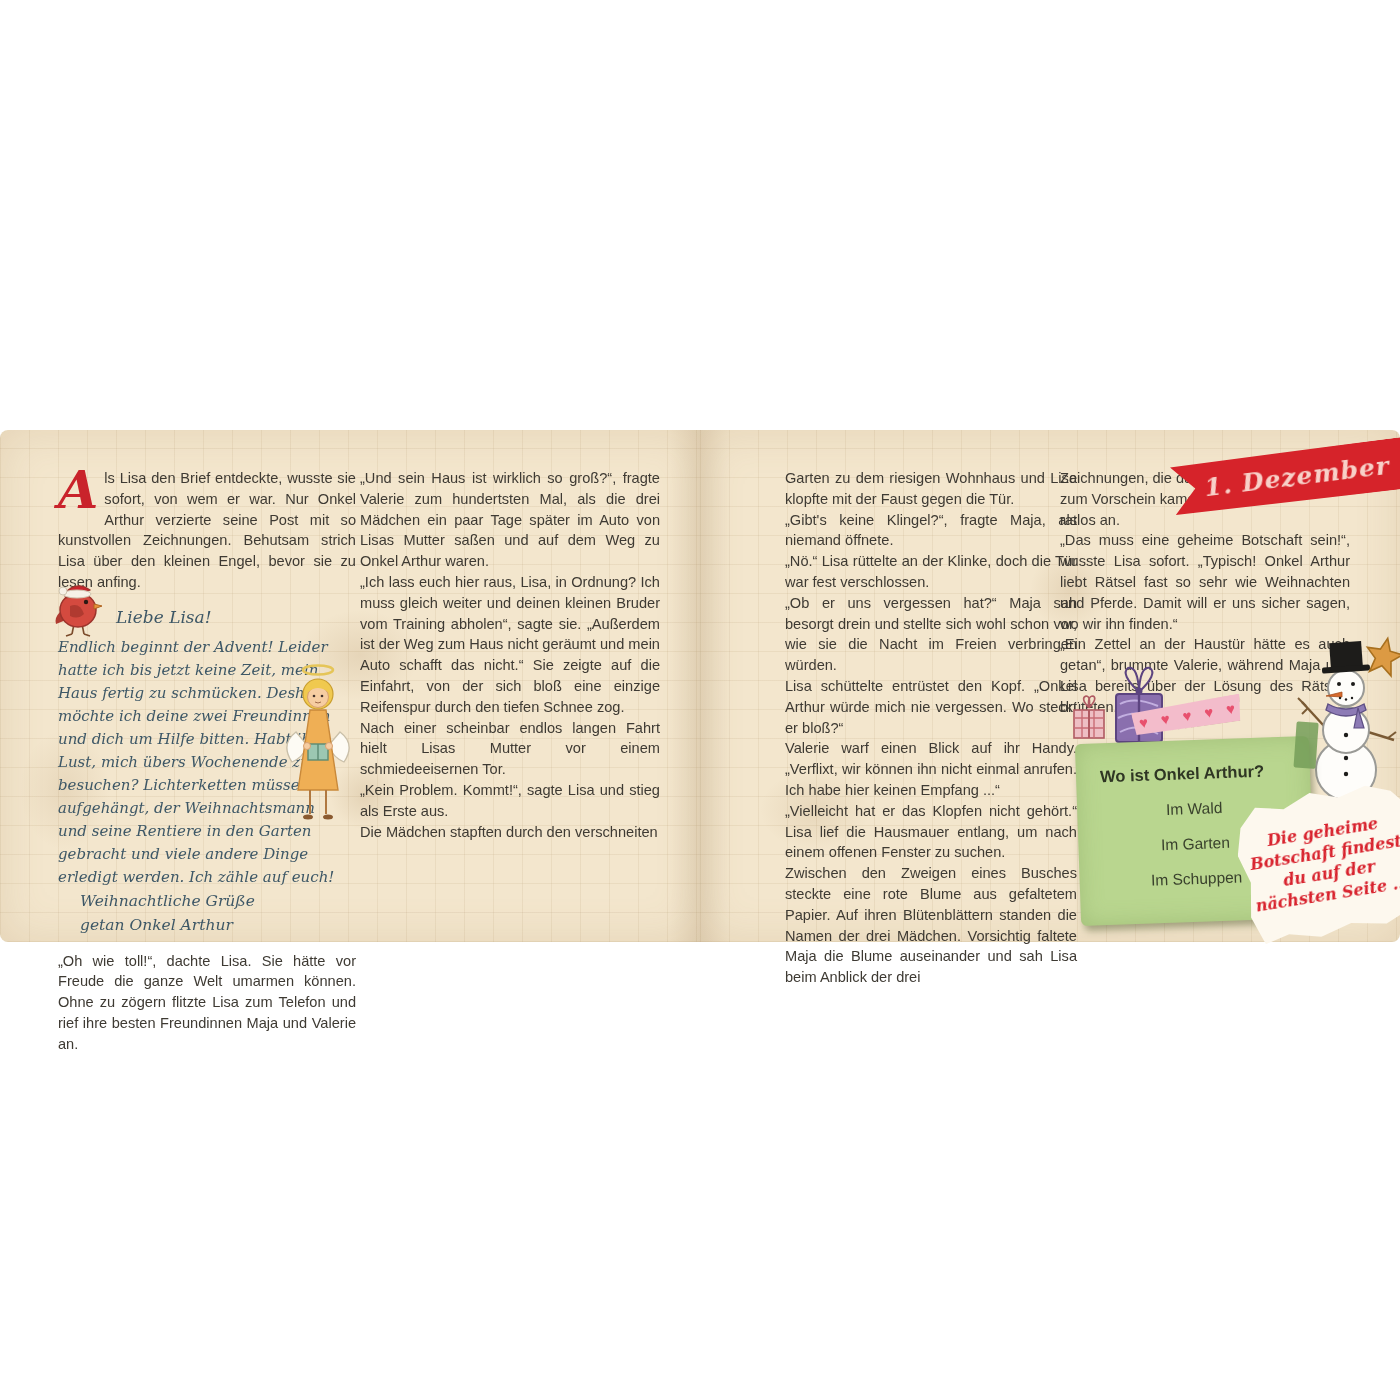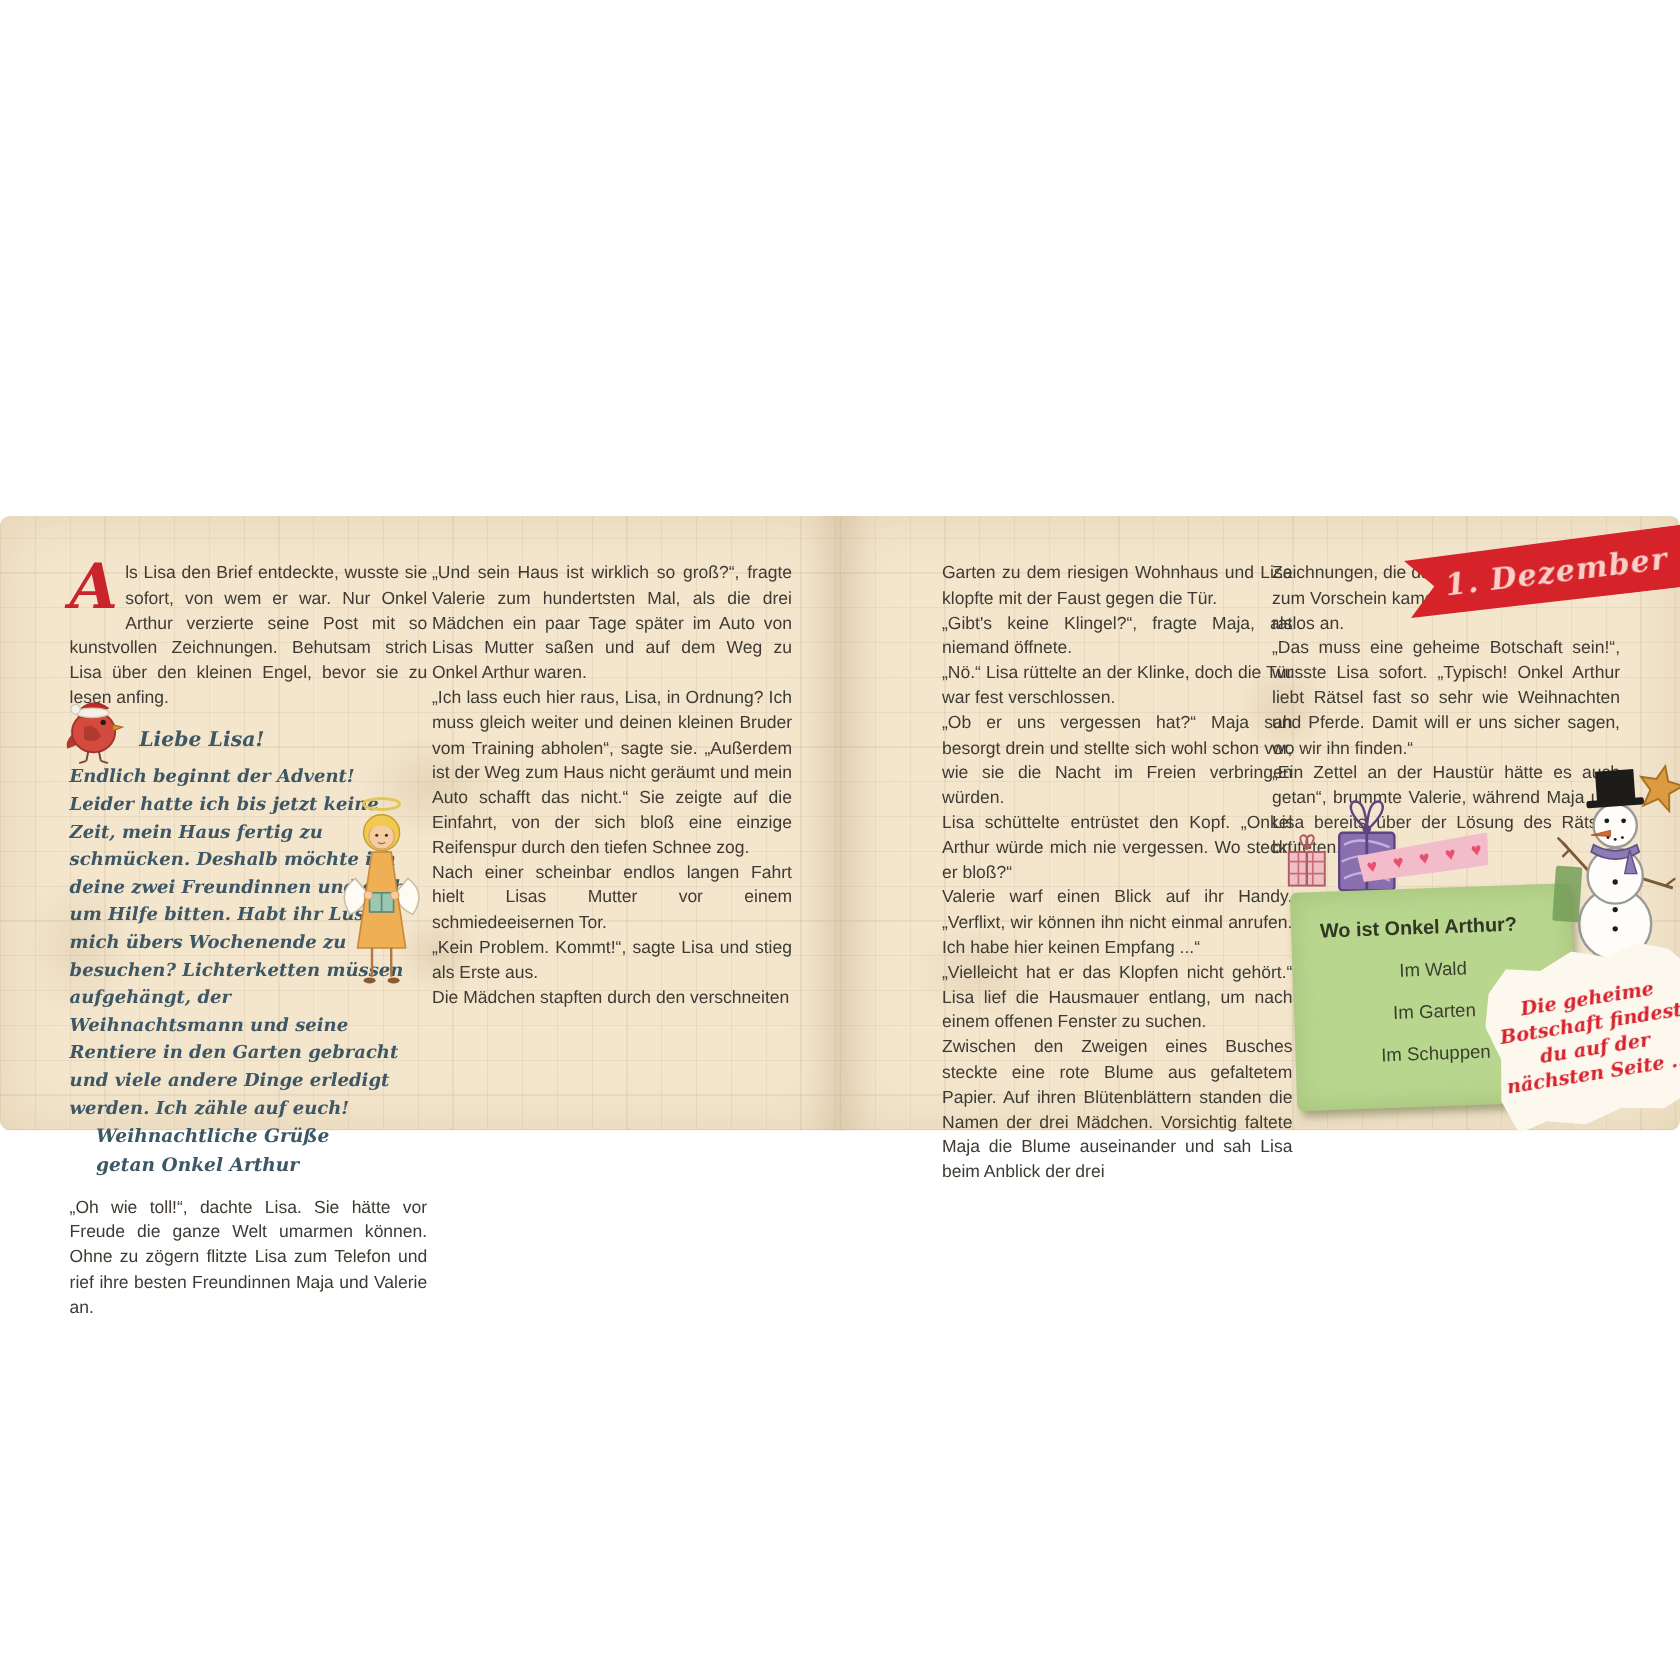--- a/index.html
+++ b/index.html
@@ -17,21 +17,21 @@
           background:linear-gradient(90deg,transparent,rgba(120,90,50,0.10) 50%,transparent);}
   .stain{position:absolute;border-radius:50%;pointer-events:none;}
 
   
   .col{position:absolute;top:38px;font-size:14.6px;line-height:20.8px;text-align:justify;}
   .col p{margin:0;}
   .dropcap{float:left;font-family:"DejaVu Serif",serif;font-style:italic;font-weight:bold;
            color:#c9232b;font-size:52px;line-height:40px;margin:2px 6px 0 0;}
 
   
-  .script{font-family:"DejaVu Serif",serif;font-style:italic;font-weight:bold;color:#3d5766;}
+  .script{font-family:"DejaVu Serif",serif;font-style:italic;font-weight:normal;color:#3d5766;}
   .salutation{font-size:17px;margin:14px 0 8px 58px;}
   .letter-body{font-size:15px;line-height:23px;text-align:left;}
   .closing{font-size:15.5px;line-height:24px;margin:0 0 14px 22px;}
 
   
   .banner{position:absolute;top:20px;right:-22px;width:250px;height:52px;background:#d6232a;
           transform:rotate(-7deg);display:flex;align-items:center;justify-content:center;
           clip-path:polygon(0 4%, 100% 0, 100% 100%, 0 96%, 9% 50%);
           filter:drop-shadow(2px 3px 3px rgba(120,60,30,.35));}
   .banner span{font-family:"DejaVu Serif",serif;font-style:italic;font-weight:bold;

